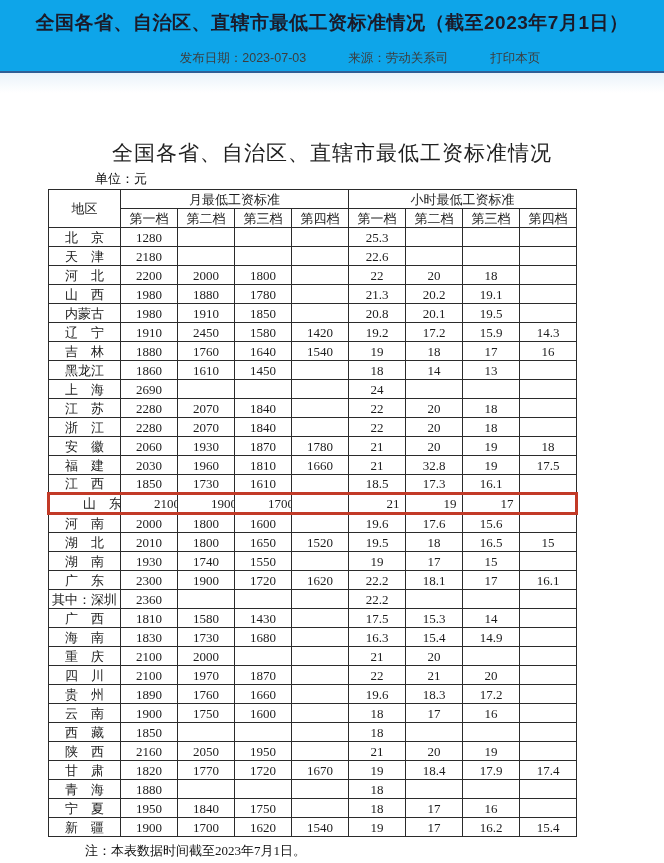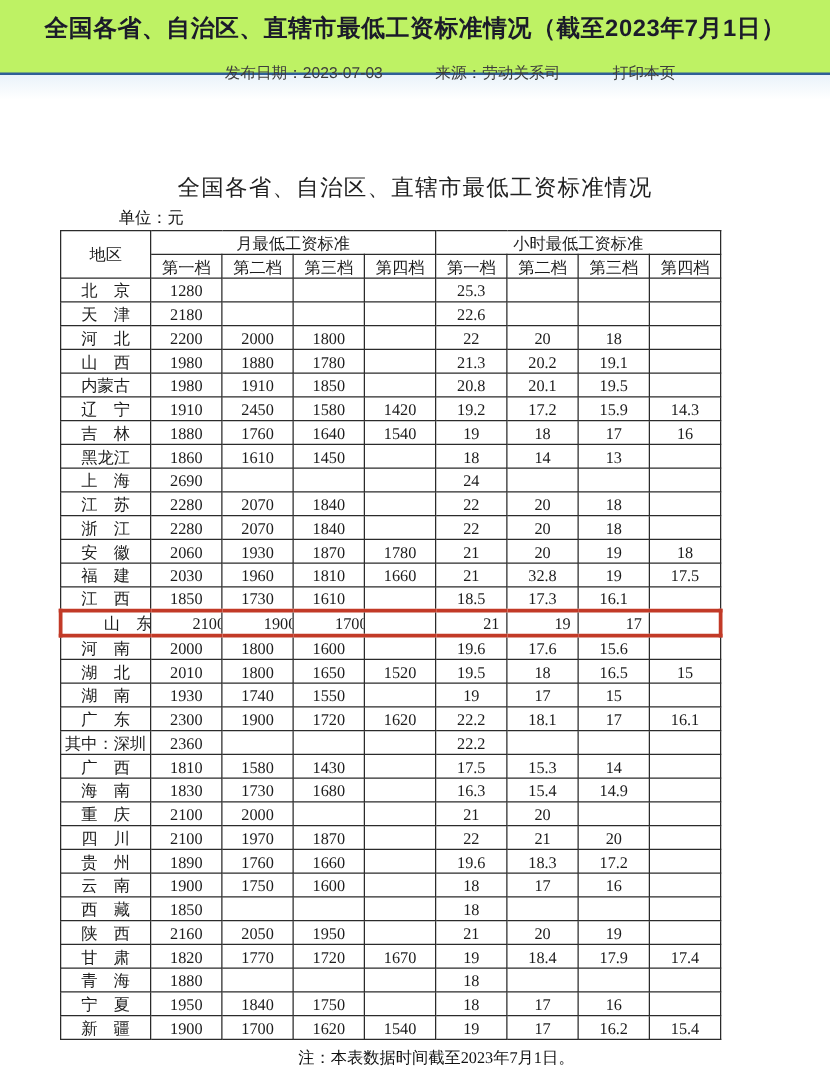--- a/index.html
+++ b/index.html
@@ -8,23 +8,23 @@
     width: 664px;
     height: 863px;
     margin: 0 auto;
     font-family: "Liberation Sans", "DejaVu Sans", sans-serif;
     color: #222;
     overflow: hidden;
   }
 
   
   .masthead {
-    height: 60px;
+    height: 73px;
     border-bottom: 2px solid #2f5f96;
-    background: #bef264;
+    background: #0ea5e9;
   }
   .masthead h1 {
     padding-top: 10px;
     text-align: center;
     font-size: 19px;
     font-weight: bold;
     color: #1b1b2a;
     letter-spacing: 0.5px;
   }
   .meta-row {
@@ -38,23 +38,23 @@
   }
   .meta-row .print-link { color: #3d3d3d; text-decoration: none; cursor: pointer; }
 
   .band {
     height: 22px;
     background: linear-gradient(to bottom, #eaf3fa 0%, #ffffff 90%);
   }
 
   
   .doc-title {
-    margin-top: 56px;
+    margin-top: 44px;
     text-align: center;
-    font-size: 18px;
+    font-size: 21px;
     font-weight: 500;
     color: #1f1f1f;
     letter-spacing: 1px;
   }
   .unit-label {
     margin: 3px 4px 1px 95px;
     font-family: "Liberation Serif", "DejaVu Serif", serif;
     font-size: 13px;
     color: #111;
   }
@@ -81,21 +81,21 @@
   }
   table.wage thead th { height: 19px; }
   tr.highlighted td { border-top: 3px solid #c23a27; border-bottom: 3px solid #c23a27; padding-left: 33px; }
   tr.highlighted td:first-child { border-left: 3px solid #c23a27; }
   tr.highlighted td:last-child { border-right: 3px solid #c23a27; }
 
   .note {
     width: 528px;
     margin-left: 85px;
     margin-top: 5px;
-    text-align: center;
+    text-align: left;
     font-family: "Liberation Serif", "DejaVu Serif", serif;
     font-size: 13px;
     color: #111;
   }
 </style>
 </head>
 <body>
 
 <div class="masthead">
   <h1>全国各省、自治区、直辖市最低工资标准情况（截至2023年7月1日）</h1>

